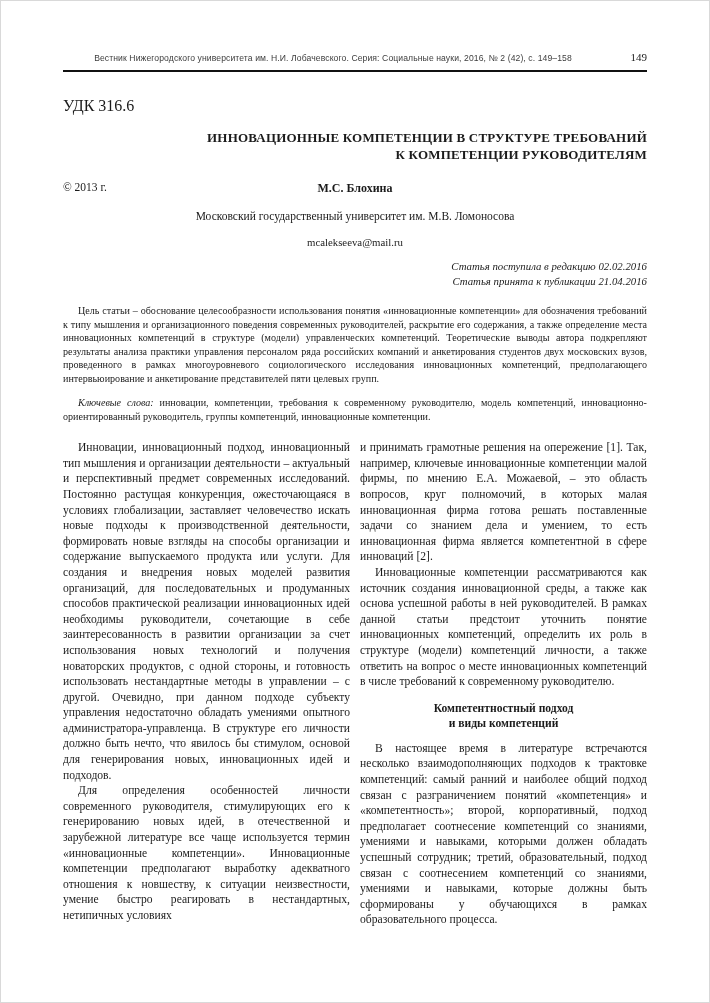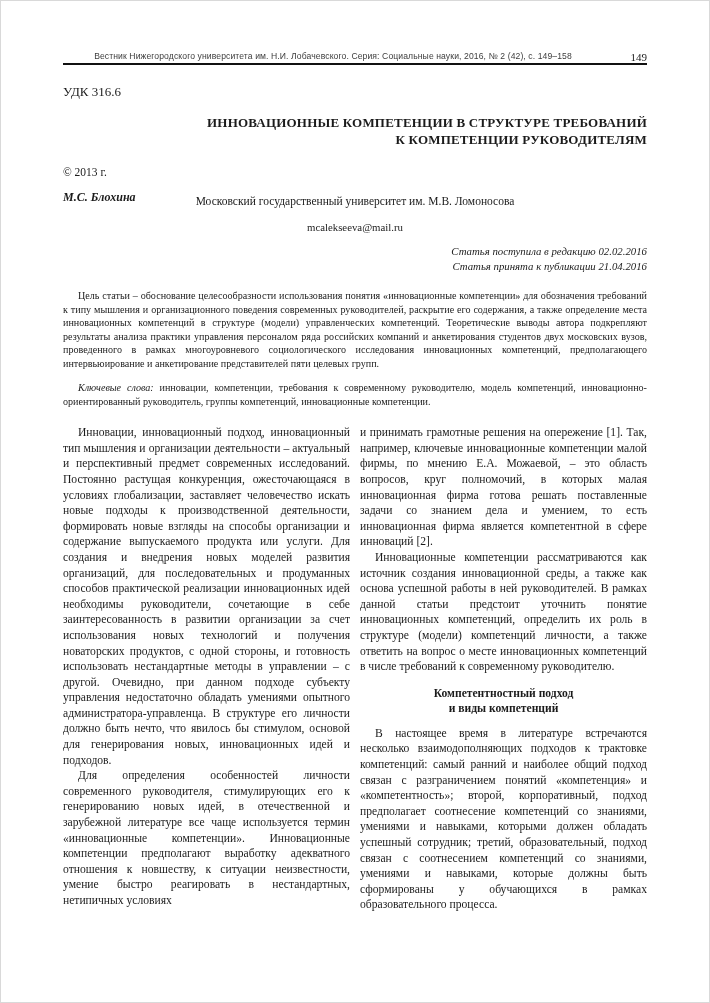--- a/index.html
+++ b/index.html
@@ -11,59 +11,58 @@
     border: 1px solid #d9d9d9;
     overflow: hidden;
     color: #1b1b1b;
     font-family: "Liberation Serif", serif;
   }
   .content { margin: 0 62px; }
 
   
   .header-row {
     display: flex;
-    align-items: flex-start;
+    align-items: flex-end;
     padding-top: 50px;
+    padding-bottom: 7px;
     border-bottom: 2px solid #111;
   }
   .journal-line {
     flex: 1;
     text-align: center;
     font-family: "Liberation Sans", sans-serif;
     font-size: 8.6px;
     color: #3d3d3d;
     letter-spacing: 0.1px;
   }
   .page-num {
     width: 44px;
     text-align: right;
     font-size: 11px;
     color: #222;
   }
 
-  .udc { margin-top: 19px; font-size: 13px; }
+  .udc { margin-top: 25px; font-size: 16px; }
 
   .title {
     margin-top: 15px;
     text-align: right;
     font-size: 13px;
     font-weight: bold;
     line-height: 16.5px;
     letter-spacing: 0.2px;
   }
 
   .byline { position: relative; margin-top: 18px; height: 15px; }
   .copyright { position: absolute; left: 0; top: 0; font-size: 11.5px; }
   .author {
     position: absolute; left: 0; right: 0; top: 0;
-    text-align: left;
+    text-align: center;
     font-size: 12px;
     font-weight: bold;
-    font-style: italic;
-    margin-top: 24px;
   }
 
   .affiliation { margin-top: 14px; text-align: center; font-size: 11.5px; }
   .email { margin-top: 14px; text-align: center; font-size: 10.8px; }
 
   .dates { margin-top: 11px; text-align: right; font-style: italic; font-size: 10.8px; line-height: 14.6px; }
 
   .abstract {
     margin-top: 16px;
     font-size: 10.1px;

